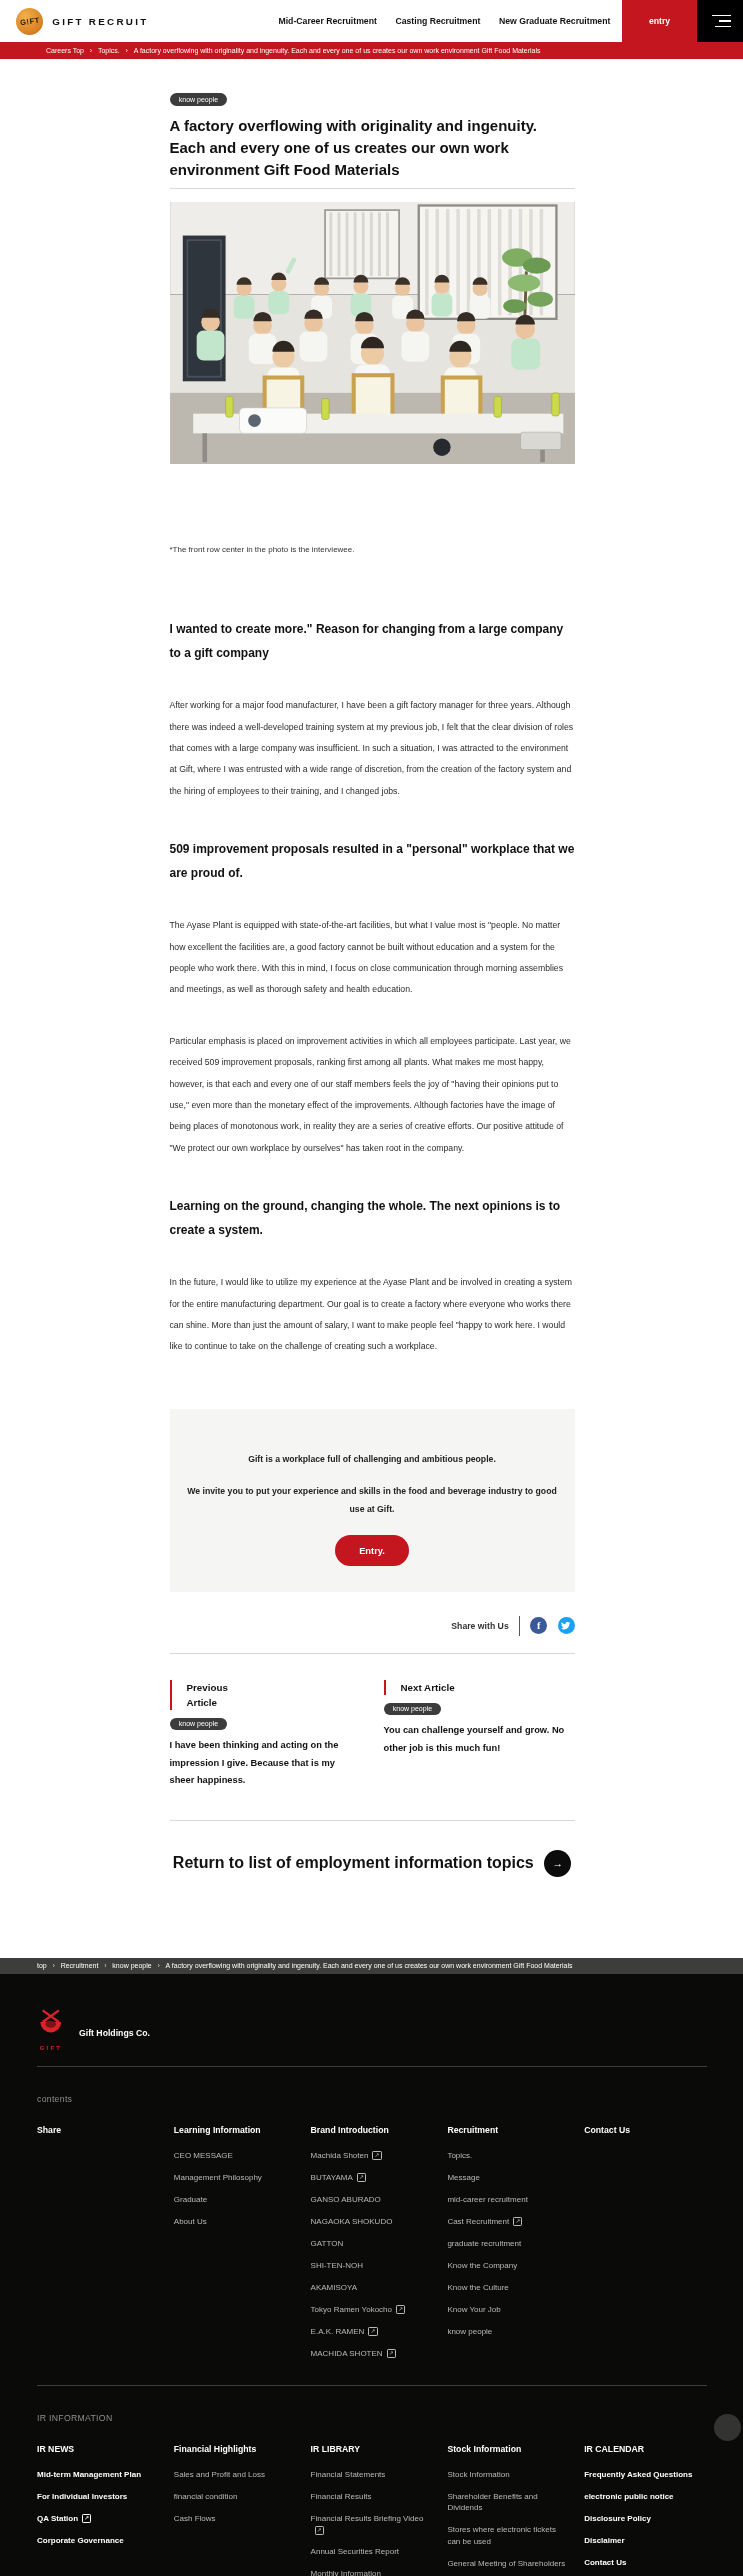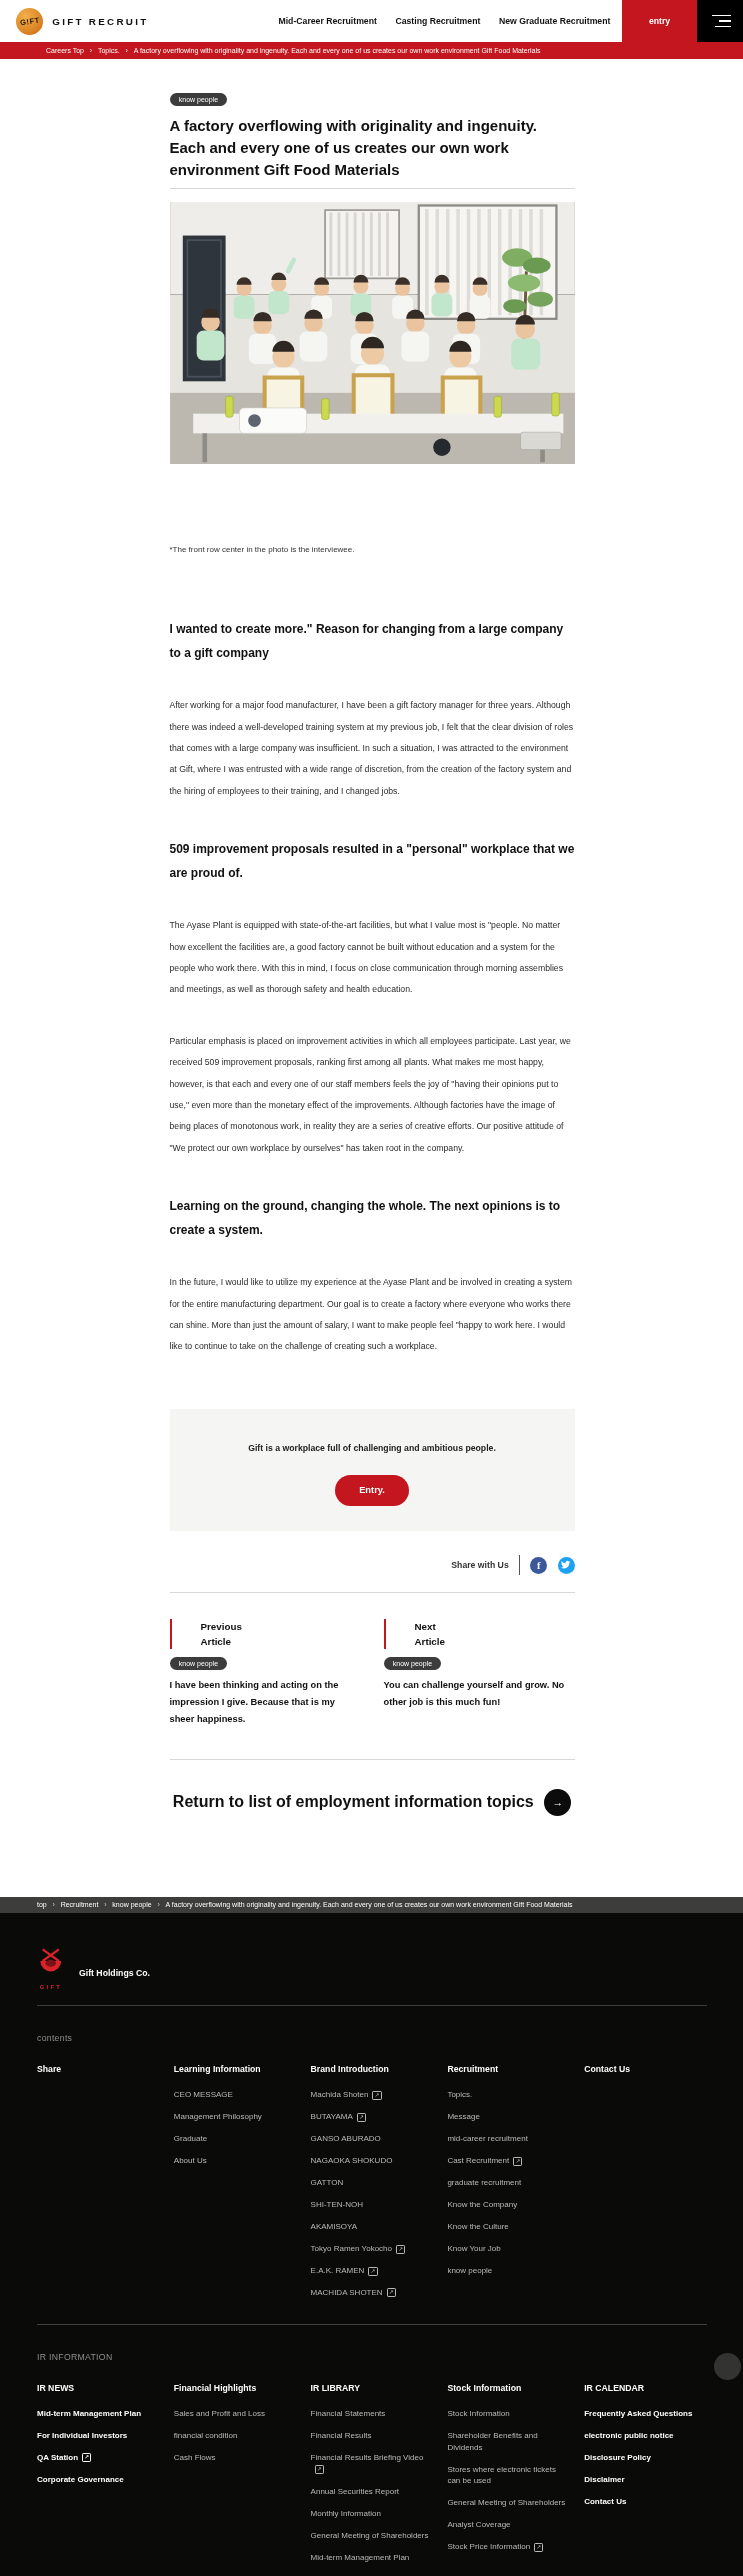--- a/index.html
+++ b/index.html
@@ -43,39 +43,39 @@
 
   .photo { margin-top:12.7px; width:405px; height:262px; display:block; }
   .caption { margin-top:81px; font-size:8px; color:#333; }
 
   .sec-h { margin-top:63px; font-size:12px; font-weight:bold; line-height:24px; color:#111; }
   .sec-h.tight { margin-top:35px; }
   .main p.body { margin-top:30px; font-size:8.7px; line-height:21.4px; color:#2b2b2b; }
 
   
   .cta { margin-top:51px; background:#f5f5f4; padding:27px 17.4px 25.5px; text-align:center; }
-  .cta p { font-size:8.7px; font-weight:bold; line-height:17.4px; color:#222; max-width:382px; margin:4px auto; }
+  .cta p { font-size:8.7px; font-weight:bold; line-height:17.4px; color:#222; max-width:382px; margin:15px auto; }
   .cta .entry-pill { margin:17.4px auto 0; width:74px; height:31px; border:none; border-radius:15.6px;
     background:var(--red); color:#fff; font-size:9.3px; font-weight:bold; display:flex; align-items:center;
     justify-content:center; cursor:pointer; font-family:inherit; }
 
   
   .share { margin-top:24px; display:flex; align-items:center; justify-content:flex-end; gap:10.4px; }
   .share .lbl { font-size:8.7px; font-weight:bold; color:#333; }
   .share .vline { width:0.6px; height:19.7px; background:#555; }
   .sns { width:17px; height:17px; border-radius:50%; display:flex; align-items:center; justify-content:center; cursor:pointer; }
   .sns.fb { background:#3b5998; color:#fff; font-weight:bold; font-size:10.4px; font-family:"Liberation Serif",serif; }
   .sns.tw { background:#1da1f2; }
   .sns.tw svg { width:9.3px; height:9.3px; fill:#fff; }
 
   hr.rule2 { border:none; border-top:0.6px solid var(--line); margin-top:17.4px; }
 
   
   .pager { margin-top:25.5px; display:grid; grid-template-columns:1fr 1fr; column-gap:23px; }
-  .pg-label { border-left:2.9px solid var(--red); padding-left:29px; font-size:9.8px; font-weight:bold;
+  .pg-label { border-left:2.9px solid var(--red); padding-left:15px; font-size:9.8px; font-weight:bold;
     color:#111; line-height:15px; max-width:75px; }
   .pg-badge { margin-top:8px; }
   .pg-title { margin-top:7px; font-size:9.3px; font-weight:bold; line-height:17.4px; color:#111; }
 
   hr.rule3 { border:none; border-top:0.6px solid var(--line); margin-top:30px; }
 
   .return-row { margin-top:29px; padding-bottom:81px; display:flex; align-items:center; justify-content:center; gap:10.4px; cursor:pointer; }
   .return-row .txt { font-size:16px; font-weight:bold; color:#111; }
   .return-circle { width:27px; height:27px; border-radius:50%; background:#0c0c0c; color:#fff;
     display:flex; align-items:center; justify-content:center; font-size:10.4px; }
@@ -281,20 +281,21 @@
   <h2 class="sec-h tight">509 improvement proposals resulted in a "personal" workplace that we are proud of.</h2>
   <p class="body">The Ayase Plant is equipped with state-of-the-art facilities, but what I value most is "people. No matter how excellent the facilities are, a good factory cannot be built without education and a system for the people who work there. With this in mind, I focus on close communication through morning assemblies and meetings, as well as thorough safety and health education.</p>
   <p class="body">Particular emphasis is placed on improvement activities in which all employees participate. Last year, we received 509 improvement proposals, ranking first among all plants. What makes me most happy, however, is that each and every one of our staff members feels the joy of "having their opinions put to use," even more than the monetary effect of the improvements. Although factories have the image of being places of monotonous work, in reality they are a series of creative efforts. Our positive attitude of "We protect our own workplace by ourselves" has taken root in the company.</p>
 
   <h2 class="sec-h tight">Learning on the ground, changing the whole. The next opinions is to create a system.</h2>
   <p class="body">In the future, I would like to utilize my experience at the Ayase Plant and be involved in creating a system for the entire manufacturing department. Our goal is to create a factory where everyone who works there can shine. More than just the amount of salary, I want to make people feel "happy to work here. I would like to continue to take on the challenge of creating such a workplace.</p>
 
   
   <div class="cta">
     <p>Gift is a workplace full of challenging and ambitious people.</p>
+    <p>We invite you to put your experience and skills in the food and beverage industry to good use at Gift.</p>
     <button class="entry-pill">Entry.</button>
   </div>
 
   
   <div class="share">
     <span class="lbl">Share with Us</span>
     <span class="vline"></span>
     <span class="sns fb">f</span>
     <span class="sns tw">
       <svg viewBox="0 0 24 24">

